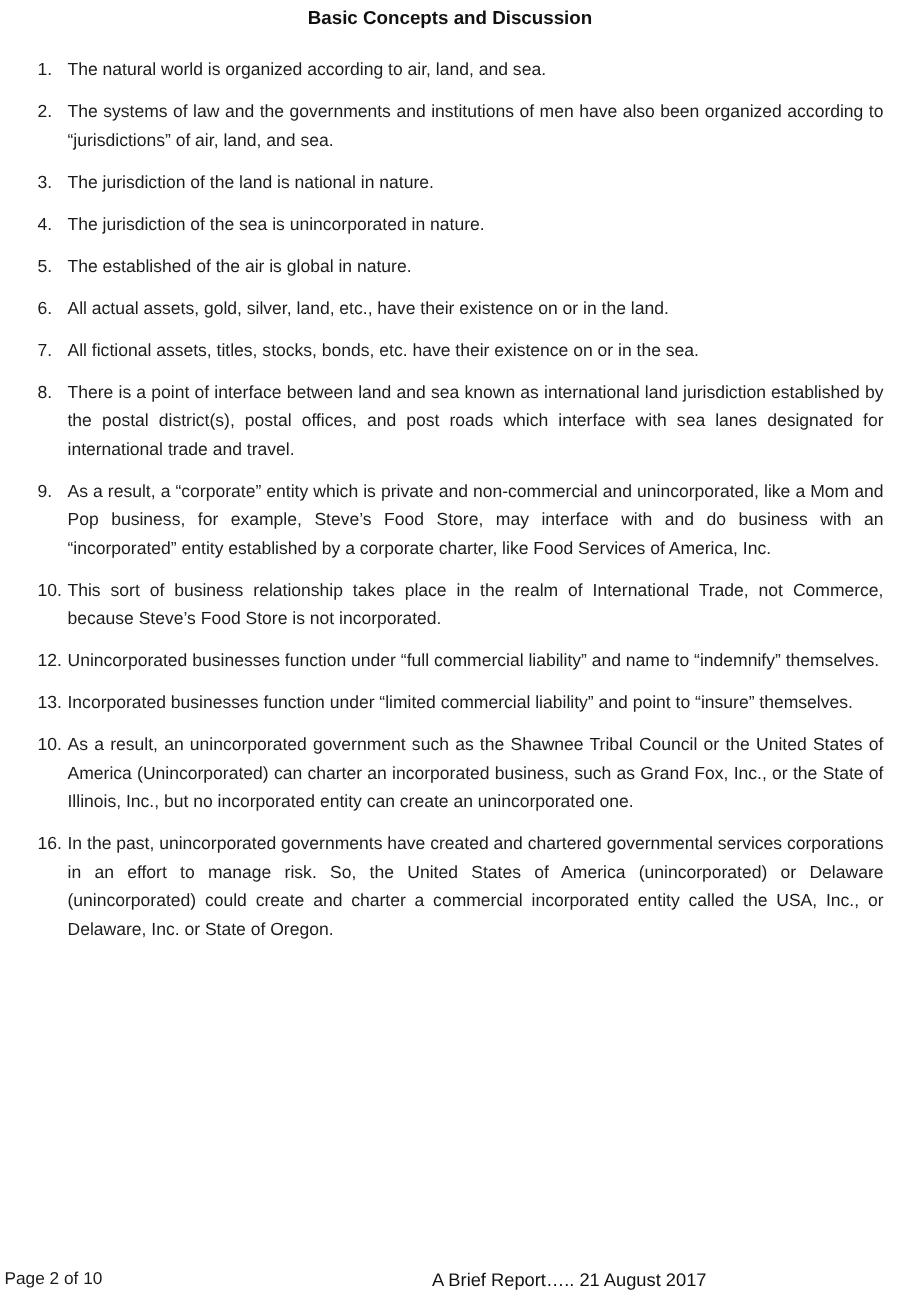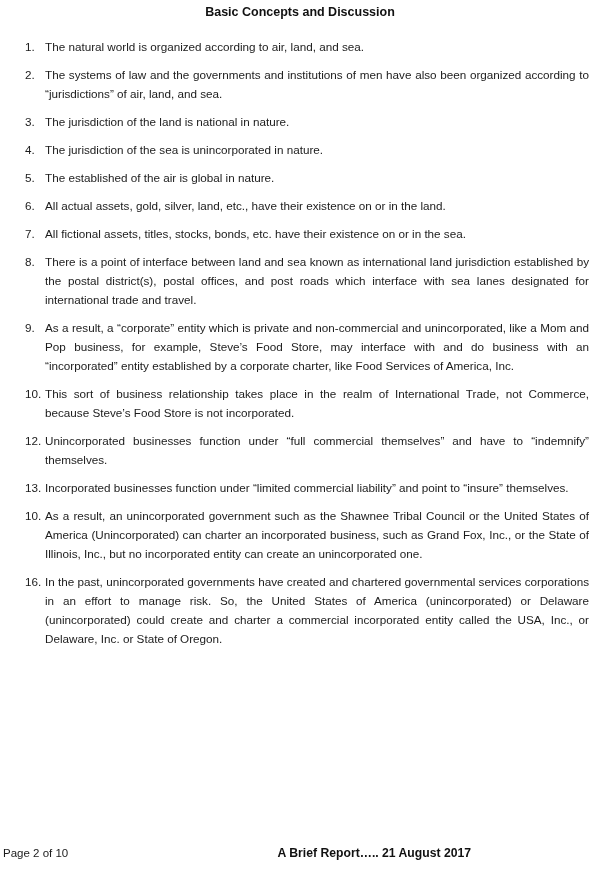--- a/index.html
+++ b/index.html
@@ -60,21 +60,21 @@
     font-size: 11.5px;
     line-height: 15px;
     color: #1b1b1b;
   }
   .footer .report-title {
     position: absolute;
     right: 37px;
     top: 0;
     font-size: 12.2px;
     line-height: 15px;
-    font-weight: bold;
+    font-weight: normal;
     color: #111111;
   }
 </style>
 </head>
 <body>
 
 <div class="page">
 
   <div class="doc-title">Basic Concepts and Discussion</div>
 
@@ -126,21 +126,21 @@
     </div>
 
     <div class="item">
       <span class="num">10.</span>
       <div class="text">This sort of business relationship takes place in the realm of International Trade, not Commerce, because Steve’s Food Store is not incorporated.</div>
     </div>
 
 
     <div class="item">
       <span class="num">12.</span>
-      <div class="text">Unincorporated businesses function under “full commercial themselves” and have to “indemnify” themselves.</div>
+      <div class="text">Unincorporated businesses function under “full commercial liability” and name to “indemnify” themselves.</div>
     </div>
 
     <div class="item">
       <span class="num">13.</span>
       <div class="text">Incorporated businesses function under “limited commercial liability” and point to “insure” themselves.</div>
     </div>
 
     <div class="item">
       <span class="num">10.</span>
       <div class="text">As a result, an unincorporated government such as the Shawnee Tribal Council or the United States of America (Unincorporated) can charter an incorporated business, such as Grand Fox, Inc., or the State of Illinois, Inc., but no incorporated entity can create an unincorporated one.</div>

